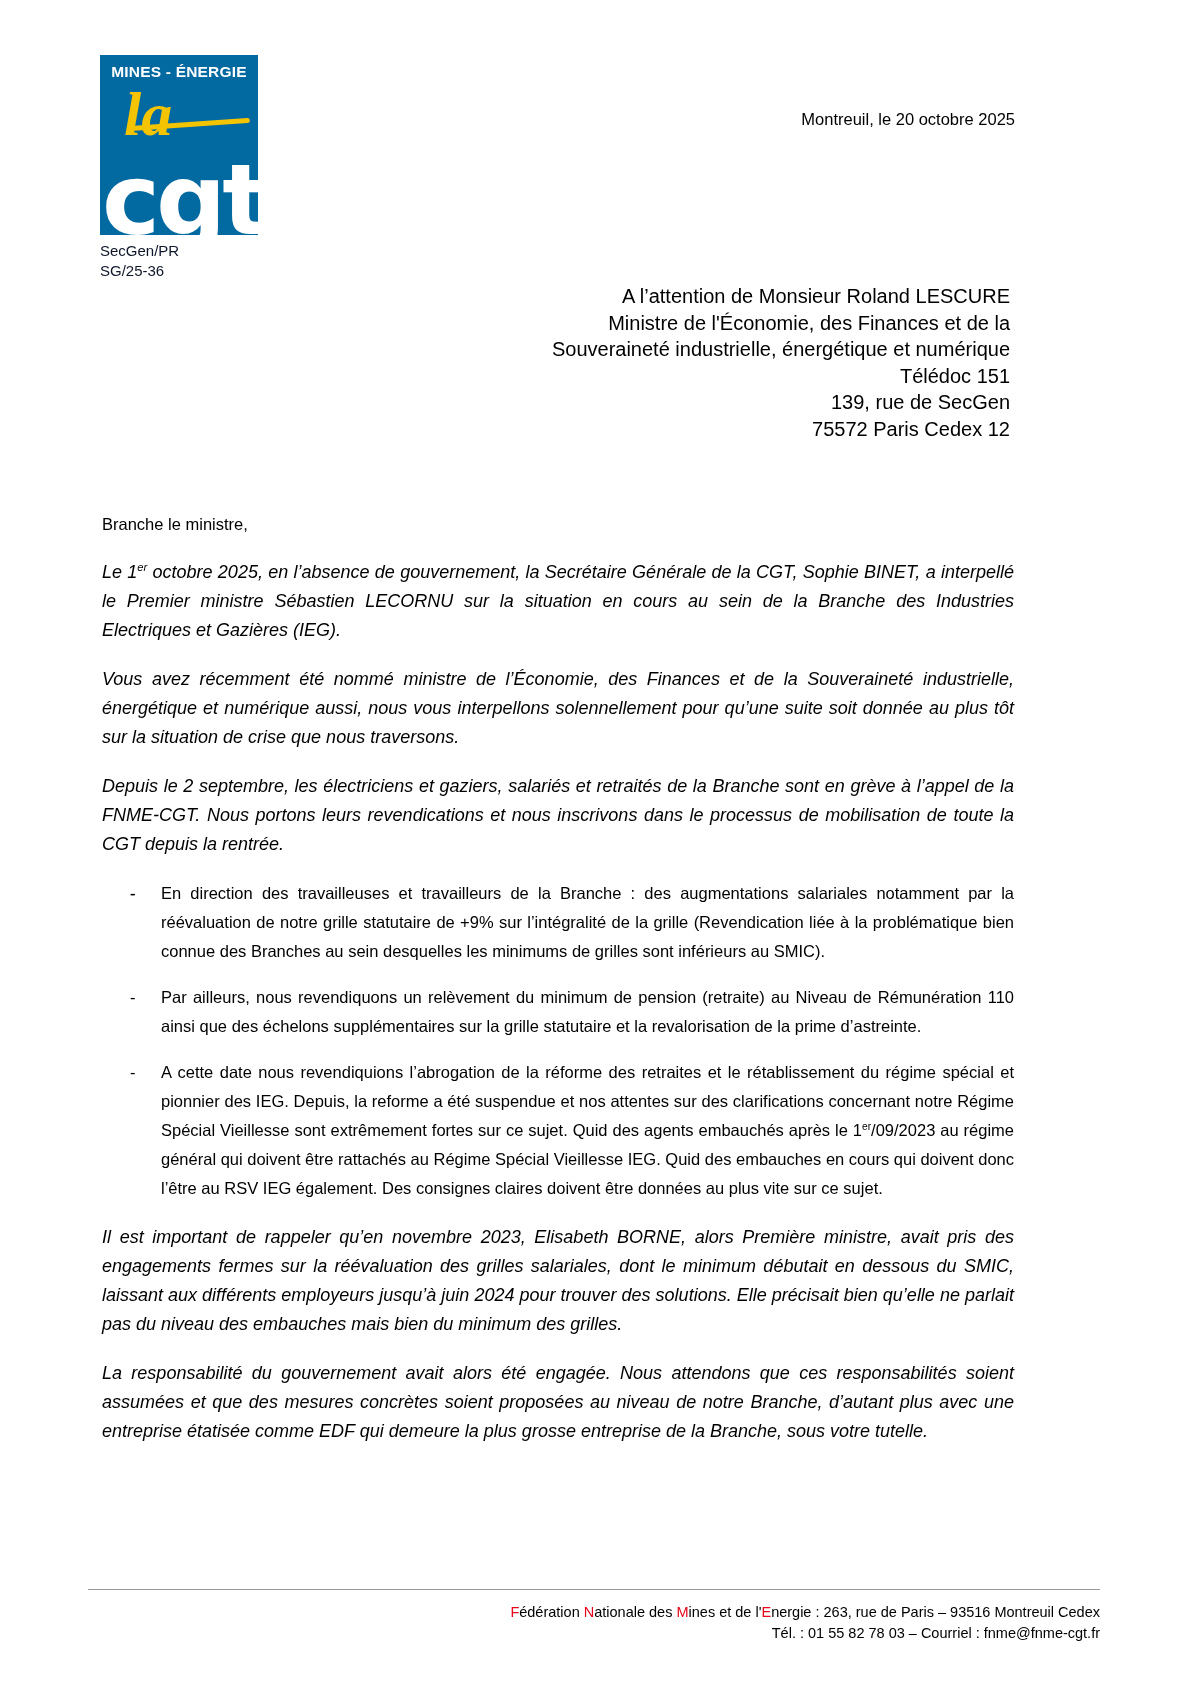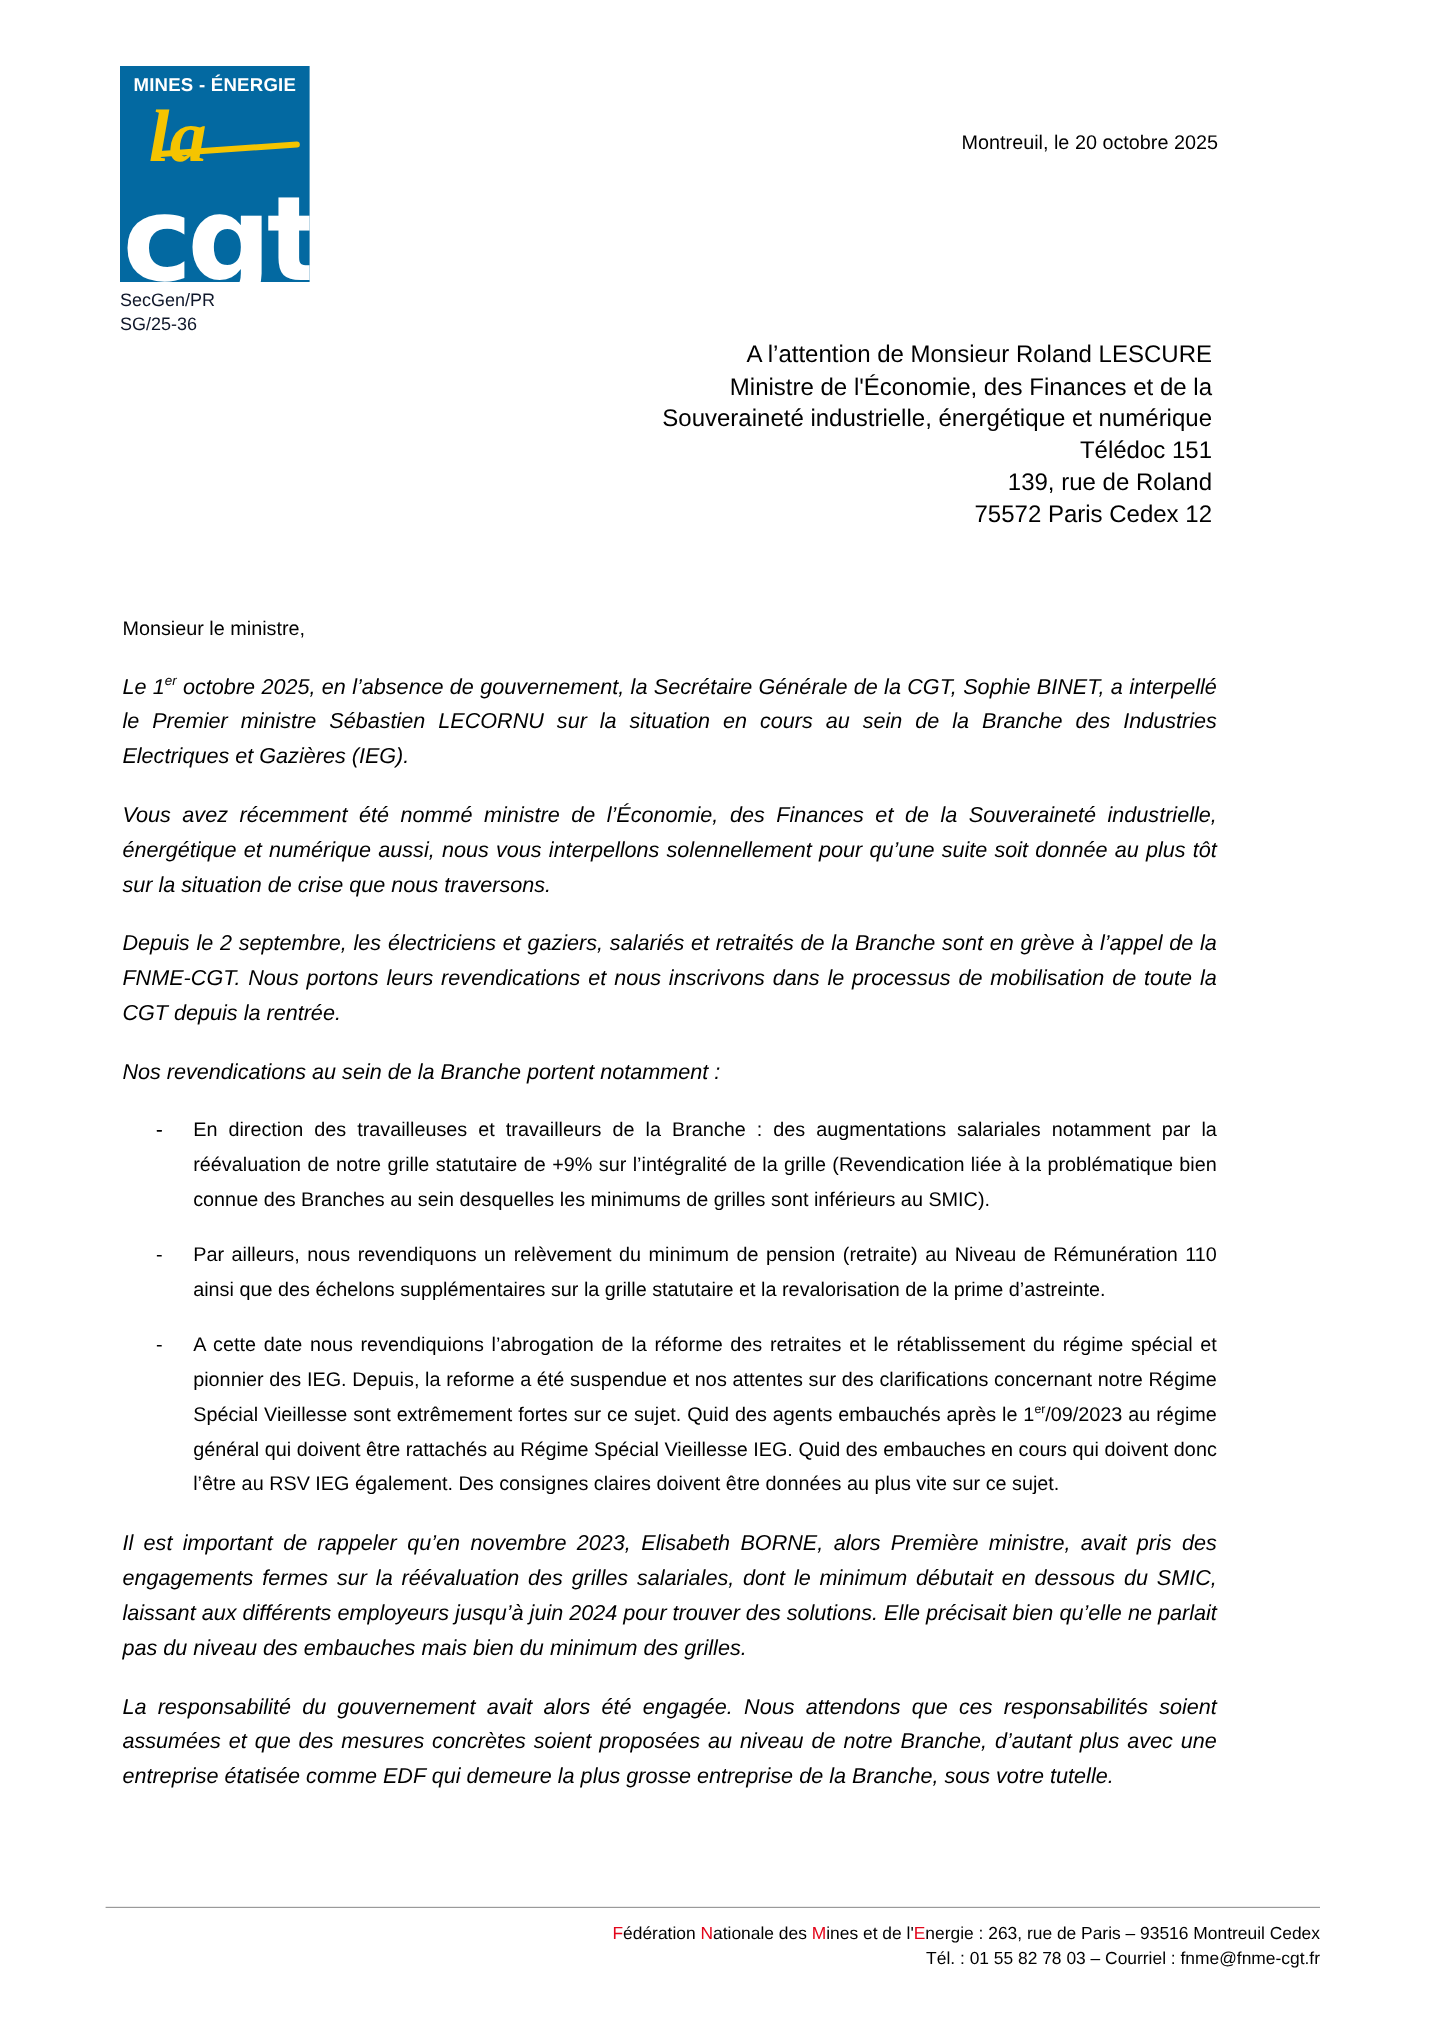--- a/index.html
+++ b/index.html
@@ -207,35 +207,34 @@
     </div>
 
     <div class="date-line">Montreuil, le 20 octobre 2025</div>
   </div>
 
   <div class="recipient">
     <div>A l’attention de Monsieur Roland LESCURE</div>
     <div>Ministre de l'Économie, des Finances et de la</div>
     <div>Souveraineté industrielle, énergétique et numérique</div>
     <div>Télédoc 151</div>
-    <div>139, rue de Roland</div>
+    <div>139, rue de SecGen</div>
     <div>75572 Paris Cedex 12</div>
   </div>
 
   <div class="body-area">
 
-    <div class="salutation">Monsieur le ministre,</div>
+    <div class="salutation">Branche le ministre,</div>
 
     <p class="para"><span>Le 1</span><sup>er</sup><span> octobre 2025, en l’absence de gouvernement, la Secrétaire Générale de la CGT, Sophie BINET, a interpellé le Premier ministre Sébastien LECORNU sur la situation en cours au sein de la Branche des Industries Electriques et Gazières (IEG).</span></p>
 
     <p class="para">Vous avez récemment été nommé ministre de l’Économie, des Finances et de la Souveraineté industrielle, énergétique et numérique aussi, nous vous interpellons solennellement pour qu’une suite soit donnée au plus tôt sur la situation de crise que nous traversons.</p>
 
     <p class="para">Depuis le 2 septembre, les électriciens et gaziers, salariés et retraités de la Branche sont en grève à l’appel de la FNME-CGT. Nous portons leurs revendications et nous inscrivons dans le processus de mobilisation de toute la CGT depuis la rentrée.</p>
 
-    <p class="para">Nos revendications au sein de la Branche portent notamment :</p>
 
     <ul class="bullets">
       <li>
         <span class="dash">-</span>
       </li>
       <li>
         <span class="dash">-</span>
         <span>En direction des travailleuses et travailleurs de la Branche : des augmentations salariales notamment par la réévaluation de notre grille statutaire de +9% sur l’intégralité de la grille (Revendication liée à la problématique bien connue des Branches au sein desquelles les minimums de grilles sont inférieurs au SMIC).</span>
       </li>
       <li>

